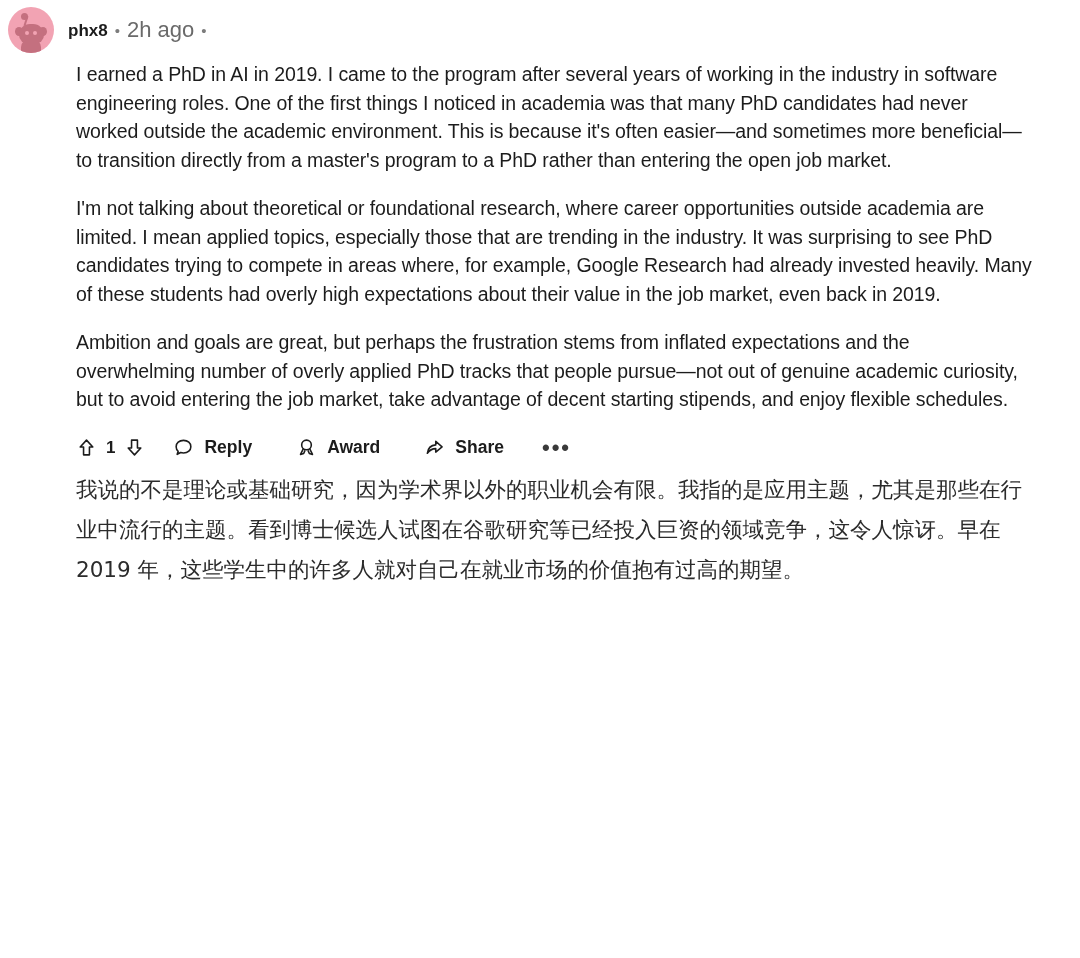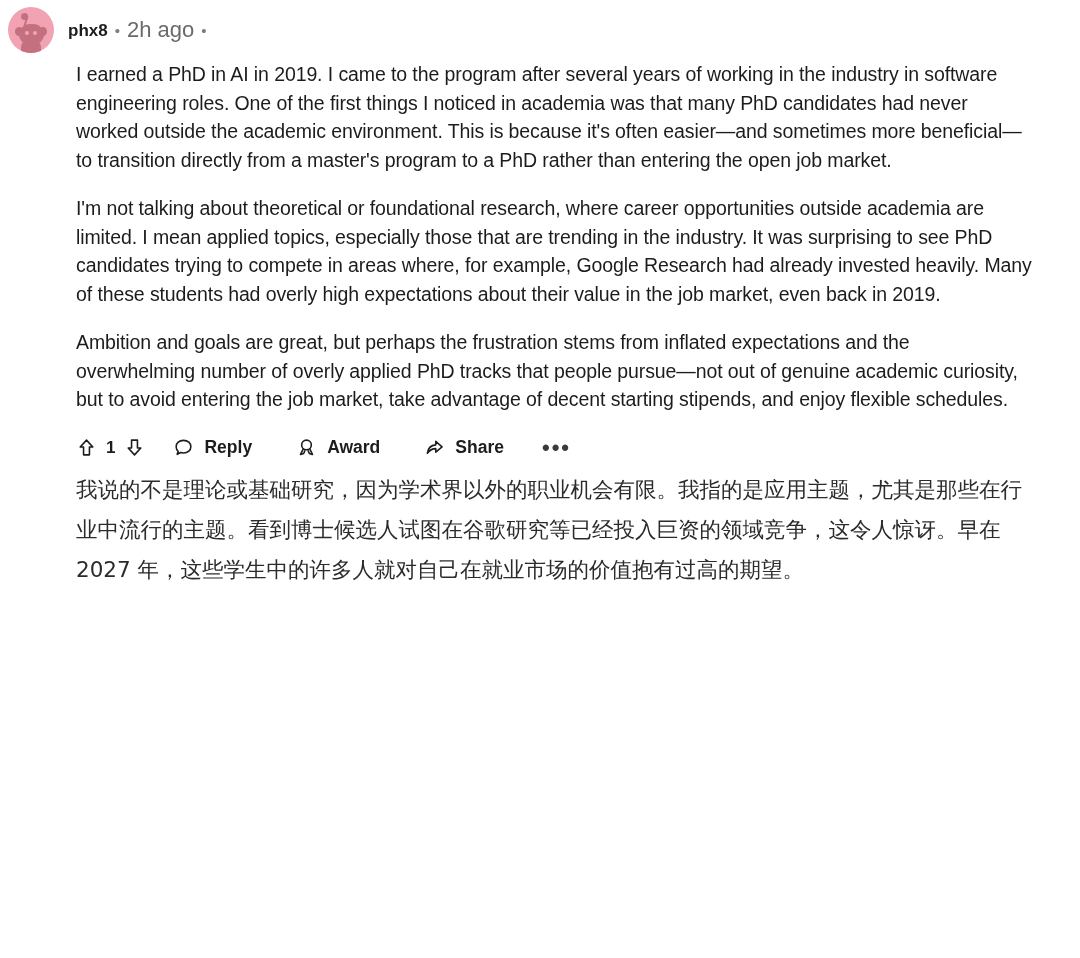--- a/index.html
+++ b/index.html
@@ -284,17 +284,17 @@
         <span class="action-label">Share</span>
       </div>
 
       <div class="action more">
         <span class="more-dots">•••</span>
       </div>
 
     </div>
 
     <div class="zh-block">
-      <p class="para-zh">我说的不是理论或基础研究，因为学术界以外的职业机会有限。我指的是应用主题，尤其是那些在行业中流行的主题。看到博士候选人试图在谷歌研究等已经投入巨资的领域竞争，这令人惊讶。早在 2027 年，这些学生中的许多人就对自己在就业市场的价值抱有过高的期望。</p>
+      <p class="para-zh">我说的不是理论或基础研究，因为学术界以外的职业机会有限。我指的是应用主题，尤其是那些在行业中流行的主题。看到博士候选人试图在谷歌研究等已经投入巨资的领域竞争，这令人惊讶。早在 2019 年，这些学生中的许多人就对自己在就业市场的价值抱有过高的期望。</p>
     </div>
 
   </div>
 </div>
 
 </body></html>

